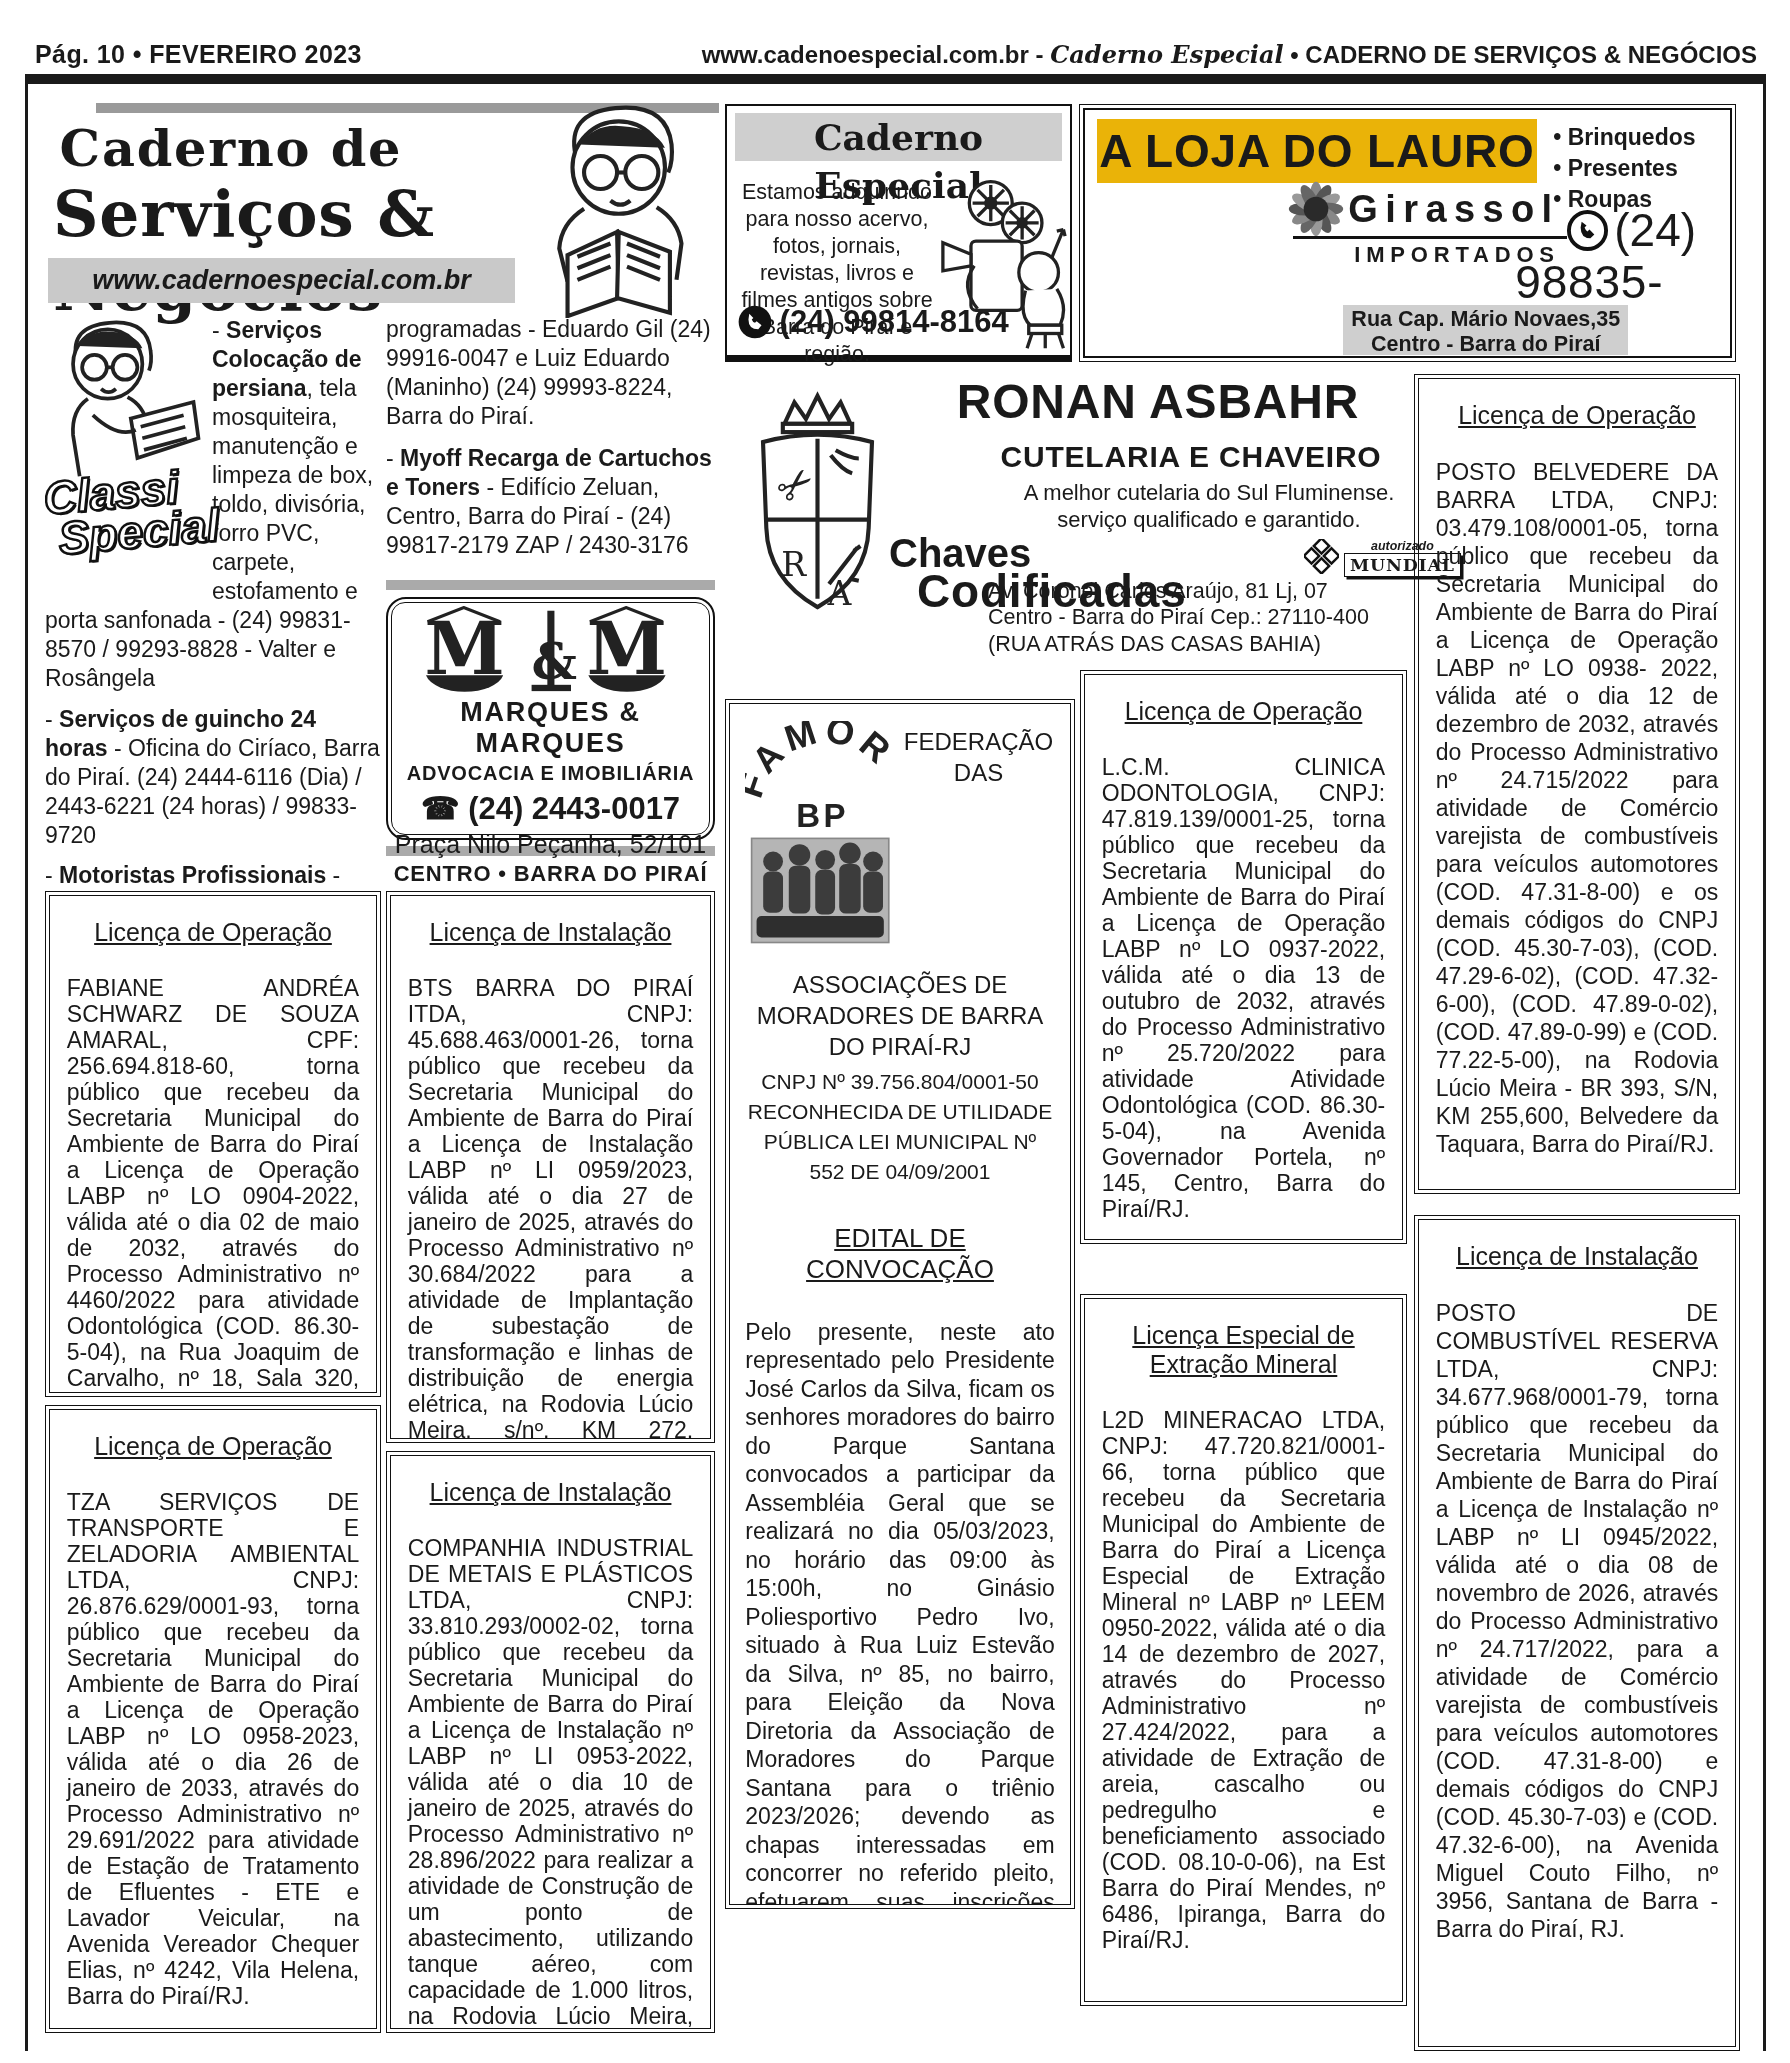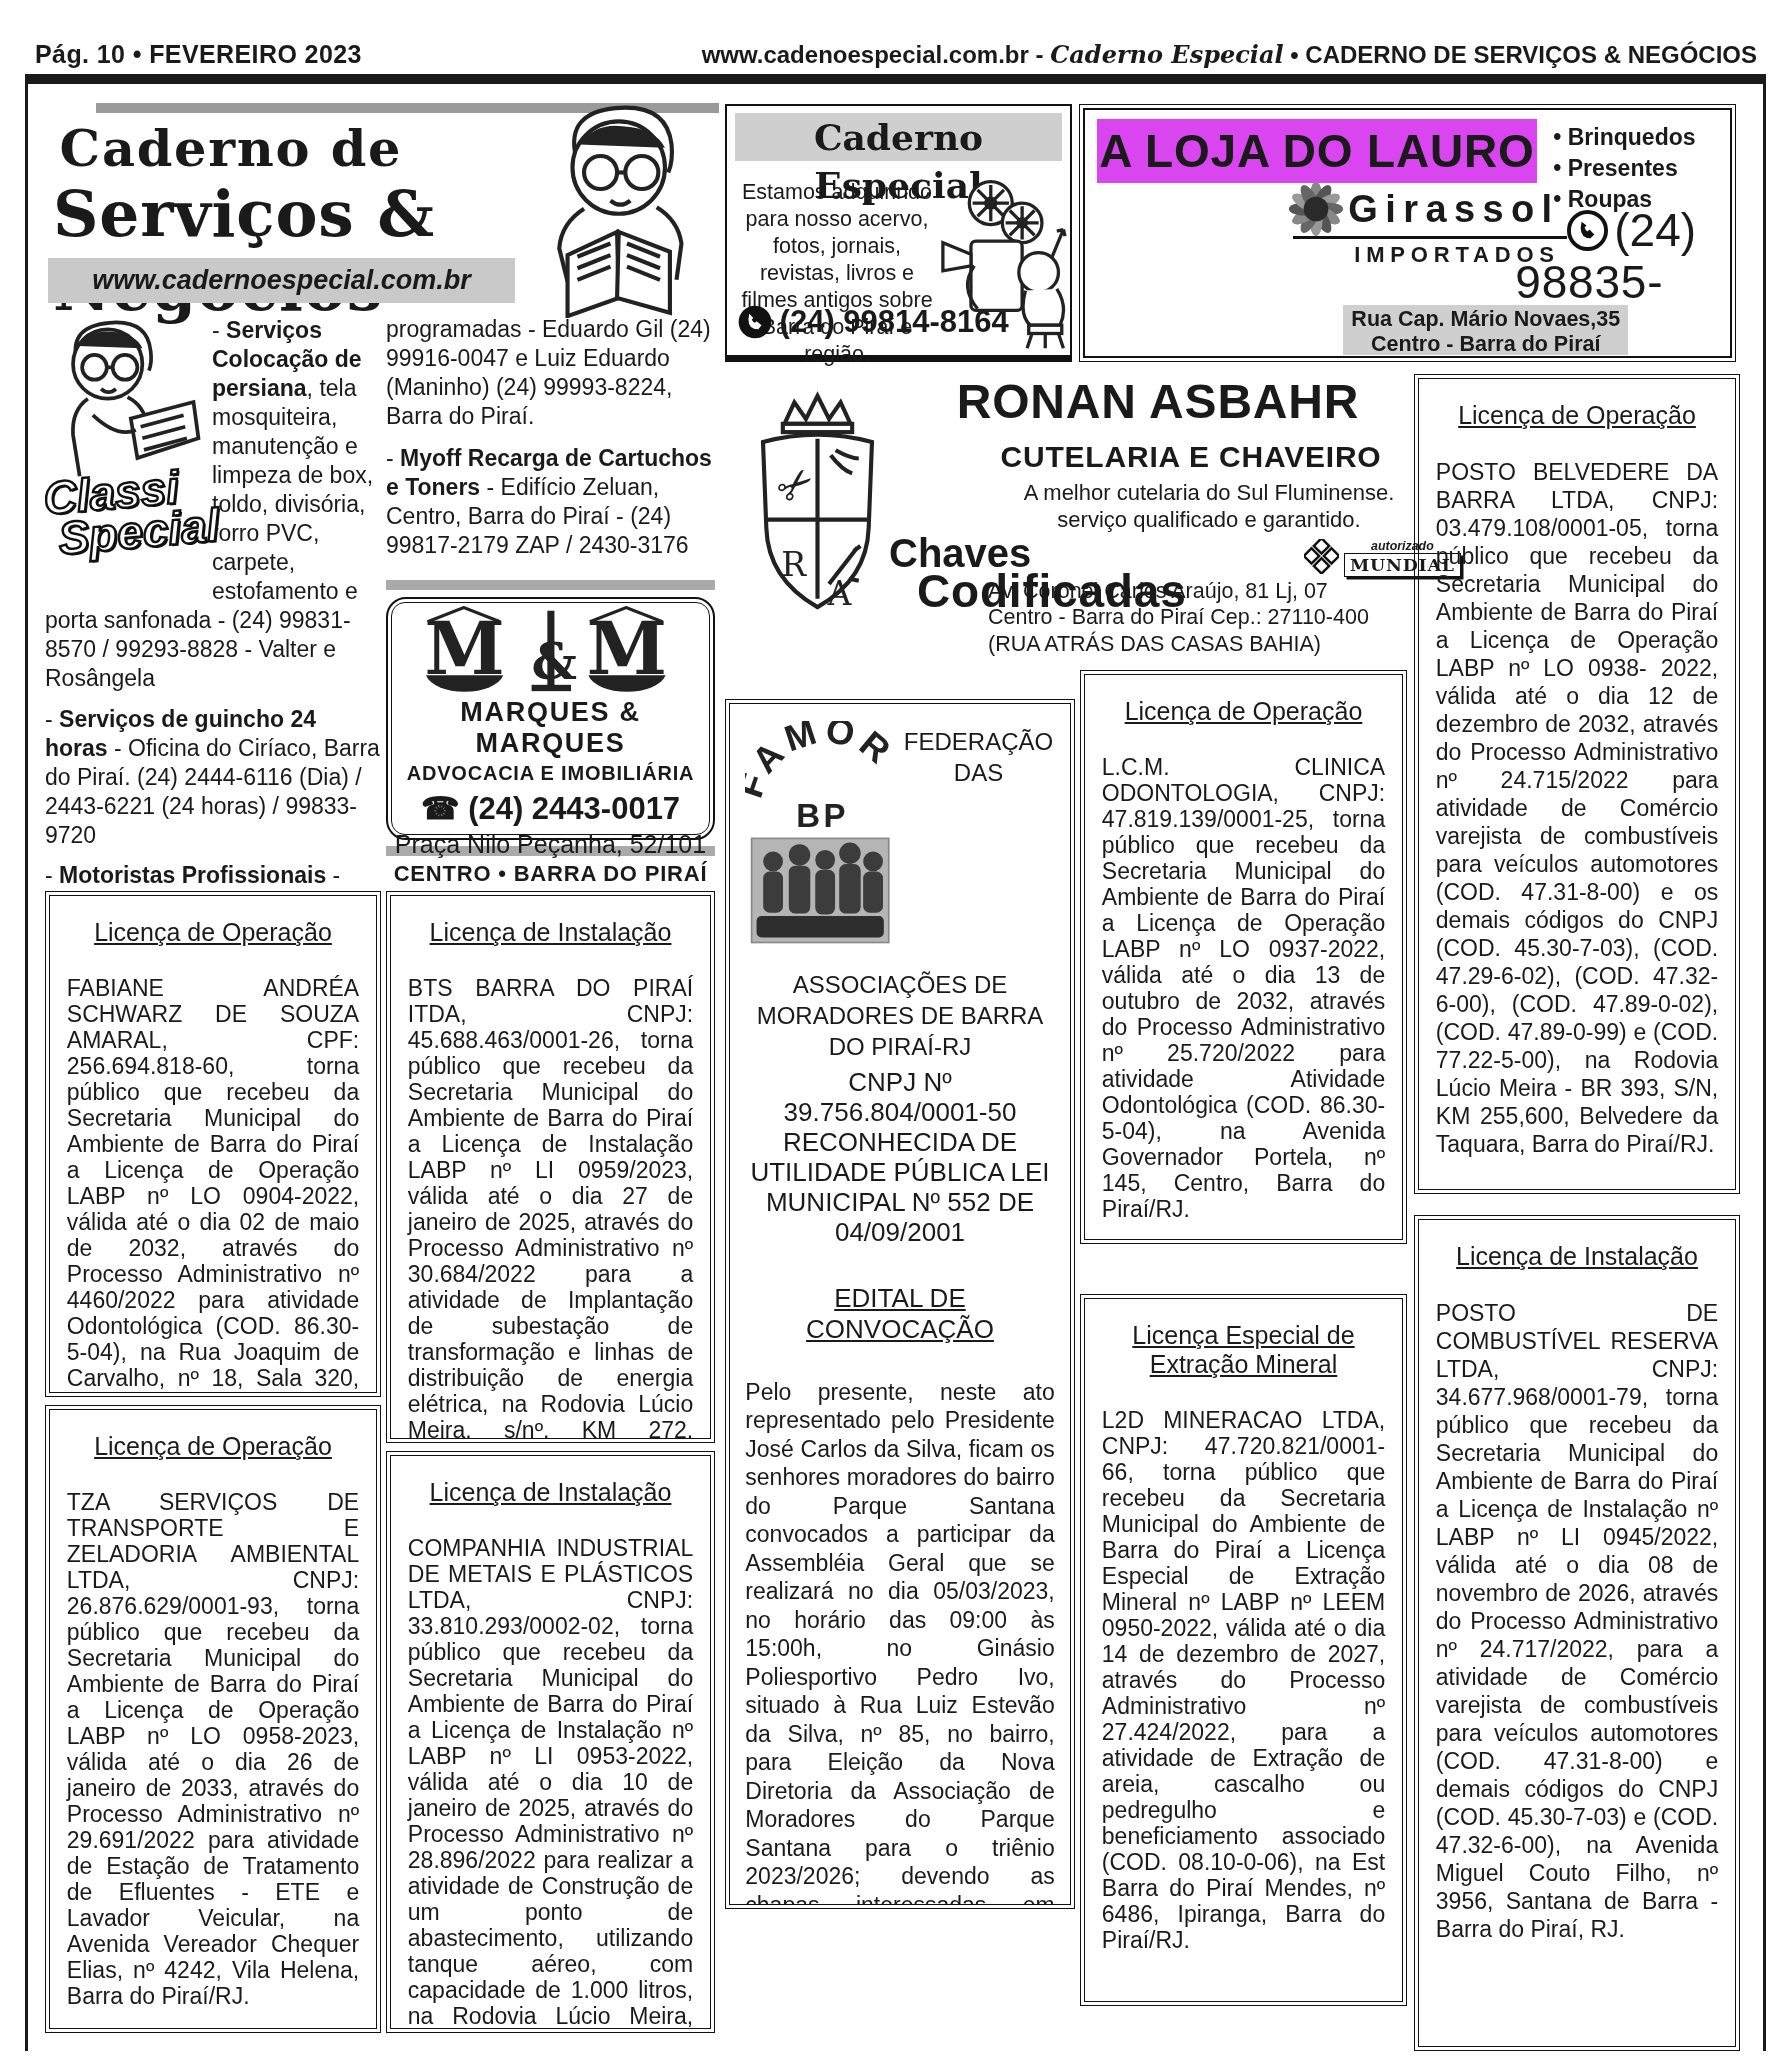--- a/index.html
+++ b/index.html
@@ -25,21 +25,21 @@
   
   .cead{left:725px;top:104px;width:347px;height:258px;border:2.5px solid #111;border-bottom:7.4px solid #111;box-sizing:border-box;}
   .cead-title{position:absolute;left:8.3px;top:6.6px;right:8.3px;height:48px;background:#cfcfcf;
               text-align:center;line-height:48px;font-size:36px;}
   .cead-body{position:absolute;left:10px;top:73px;width:200px;font-size:21.5px;line-height:27px;text-align:center;font-weight:500;}
   .cead-phone{position:absolute;left:10px;bottom:15px;font-size:31px;font-weight:bold;display:flex;align-items:center;gap:6.6px;}
   .cead-art{position:absolute;right:3.3px;top:69px;}
   
   .loja{left:1079px;top:104px;width:657px;height:258px;border:1.7px solid #111;padding:3.3px;box-sizing:border-box;}
   .loja-in{position:relative;border:2.5px solid #111;width:100%;height:100%;box-sizing:border-box;}
-  .loja-title{position:absolute;left:11.6px;top:8.3px;width:440px;height:64px;background:#d946ef;
+  .loja-title{position:absolute;left:11.6px;top:8.3px;width:440px;height:64px;background:#eab308;
               text-align:center;line-height:64px;font-size:46px;font-weight:bold;letter-spacing:0.8px;}
   .loja-bullets{position:absolute;left:468px;top:11.6px;font-size:23px;font-weight:bold;line-height:31px;}
   .loja-bullets .bl::before{content:"• ";}
   .loja-photo{position:absolute;left:8.3px;top:83px;width:192px;height:155px;
               background:linear-gradient(115deg,#ececec 0%,#cfcfcf 45%,#a8a8a8 100%);overflow:hidden;}
   .loja-cap{position:absolute;right:3.3px;bottom:21.5px;font-family:"DejaVu Serif",serif;font-style:italic;
             font-size:10.7px;font-weight:bold;color:#333;background:rgba(255,255,255,.7);padding:0.8px 3.3px;}
   .ph-head{position:absolute;border-radius:50%;background:radial-gradient(circle at 40% 35%,#f5f5f5,#bdbdbd);}
   .loja-sun{position:absolute;left:203px;top:71px;}
   .loja-girassol{position:absolute;left:263px;top:78px;font-size:38px;font-weight:bold;letter-spacing:7.4px;}
@@ -86,21 +86,21 @@
   .licbox{border:0.8px solid #111;padding:3.3px;box-sizing:border-box;}
   .licin{border:1.7px solid #111;width:100%;height:100%;box-sizing:border-box;padding:21.5px 16.5px;overflow:hidden;}
   .lictitle{text-align:center;font-size:25px;text-decoration:underline;margin-bottom:28px;}
   .licbody{font-size:23px;line-height:26px;text-align:justify;}
   .lh34 .licbody{line-height:28px;}
   
   .famor{left:725px;top:699px;width:350px;height:1210px;}
   .famor .licin{padding:16.5px 15px;}
   .famor-art{float:left;width:157px;height:248px;position:relative;}
   .famor-org{text-align:center;font-size:24px;line-height:31px;margin-top:5px;}
-  .famor-cnpj{clear:both;text-align:center;font-size:26px;line-height:30px;margin-top:5px;}
+  .famor-cnpj{clear:both;text-align:center;font-size:21px;line-height:30px;margin-top:5px;}
   .famor-edital{text-align:center;font-size:26px;text-decoration:underline;margin:36px 0 33px;}
   .famor-body{font-size:23px;line-height:28.5px;text-align:justify;}
   b{font-weight:bold;}
   .wa{display:inline-block;vertical-align:middle;}
 </style>
 </head>
 <body>
 
 <div class="page">
 

